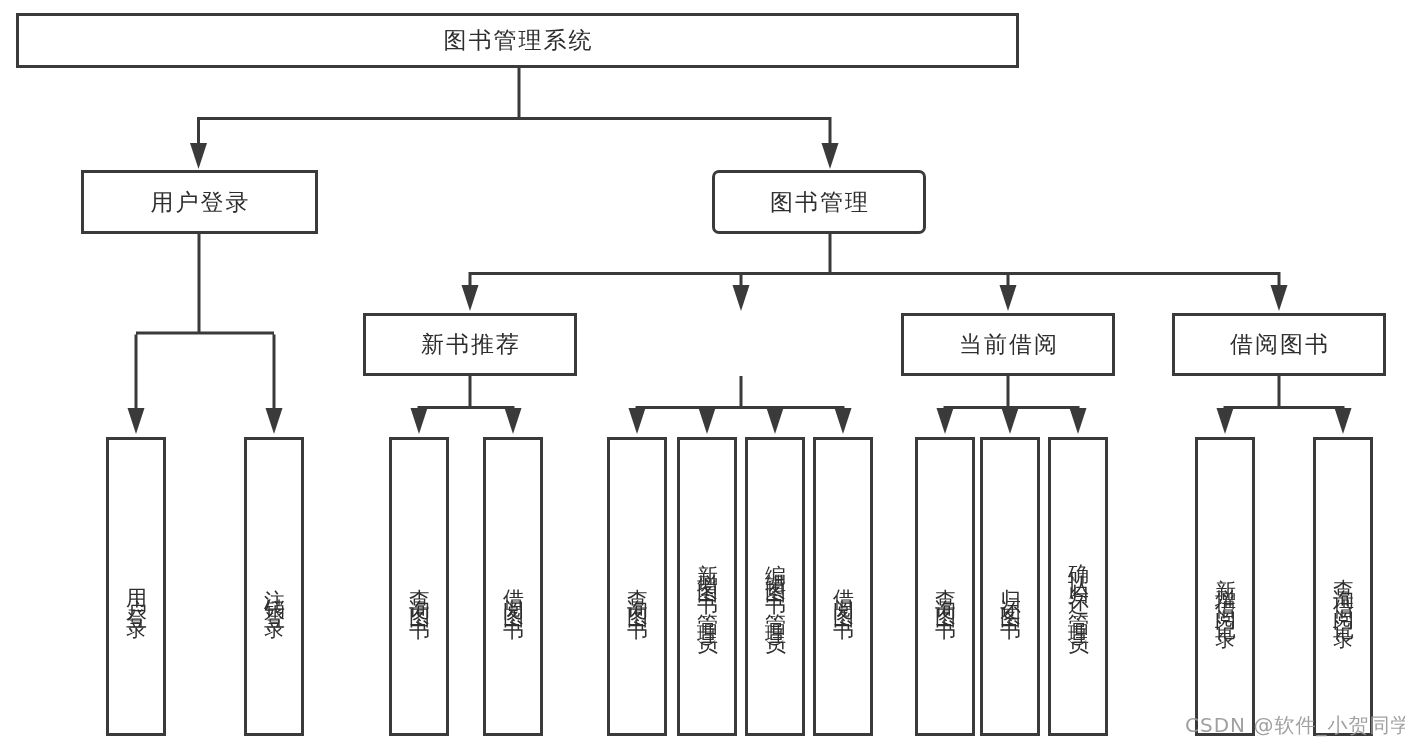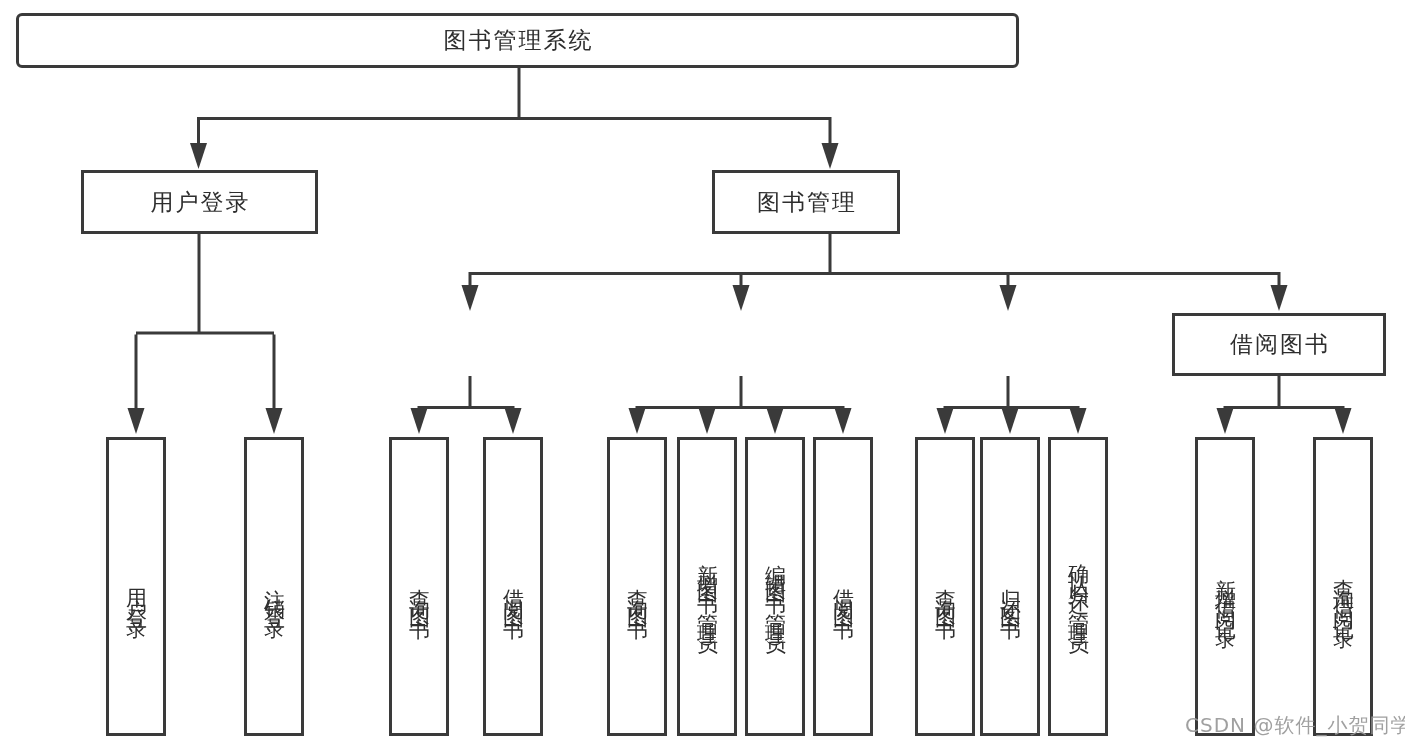--- a/index.html
+++ b/index.html
@@ -12,24 +12,24 @@
     position:absolute;box-sizing:border-box;background:#ffffff;
     border:3px solid #3a3a3a;display:flex;align-items:center;justify-content:center;
     color:#2e2e2e;
   }
   .node.h span{font-size:23px;letter-spacing:2px;margin-right:-2px;white-space:nowrap;}
   .node.v span{
     writing-mode:vertical-rl;font-size:21px;line-height:1;
     letter-spacing:10px;margin-bottom:-10px;white-space:nowrap;
   }
   
-  .n-root{left:16px;top:13px;width:1003px;height:55px;border-radius:6px;}
+  .n-root{left:16px;top:13px;width:1003px;height:55px;}
   
   .n-login{left:81px;top:170px;width:237px;height:64px;}
-  .n-mgmt{left:712px;top:170px;width:188px;height:64px;}
+  .n-mgmt{left:712px;top:170px;width:214px;height:64px;border-radius:7px;}
   
   .n-l3{top:313px;width:214px;height:63px;}
   .n-rec{left:363px;} .n-borrow{left:634px;} .n-cur{left:901px;} .n-log{left:1172px;}
   
   .n-leaf{top:437px;width:60px;height:299px;}
   .lf1{left:106px;} .lf2{left:244px;}
   .lf3{left:389px;} .lf4{left:483px;}
   .lf5{left:607px;} .lf6{left:677px;} .lf7{left:745px;} .lf8{left:813px;}
   .lf9{left:915px;} .lf10{left:980px;} .lf11{left:1048px;}
   .lf12{left:1195px;} .lf13{left:1313px;}
@@ -97,20 +97,26 @@
     <span>图书管理系统</span>
   </div>
 
   <div class="node h n-login">
     <span>用户登录</span>
   </div>
   <div class="node h n-mgmt">
     <span>图书管理</span>
   </div>
 
+  <div class="node h n-l3 n-rec">
+    <span>新书推荐</span>
+  </div>
+  <div class="node h n-l3 n-cur">
+    <span>当前借阅</span>
+  </div>
   <div class="node h n-l3 n-log">
     <span>借阅图书</span>
   </div>
 
   <div class="node v n-leaf lf1">
     <span>用户登录</span>
   </div>
   <div class="node v n-leaf lf2">
     <span>注销登录</span>
   </div>

